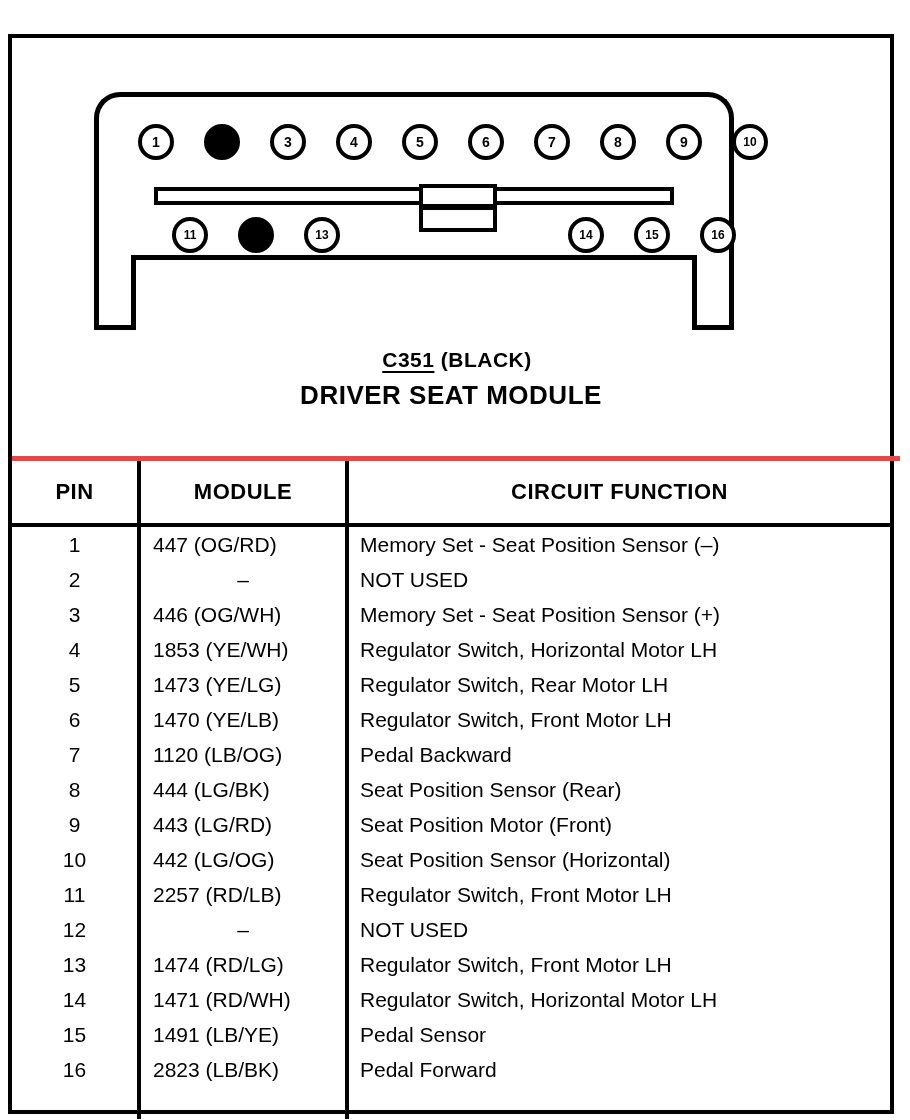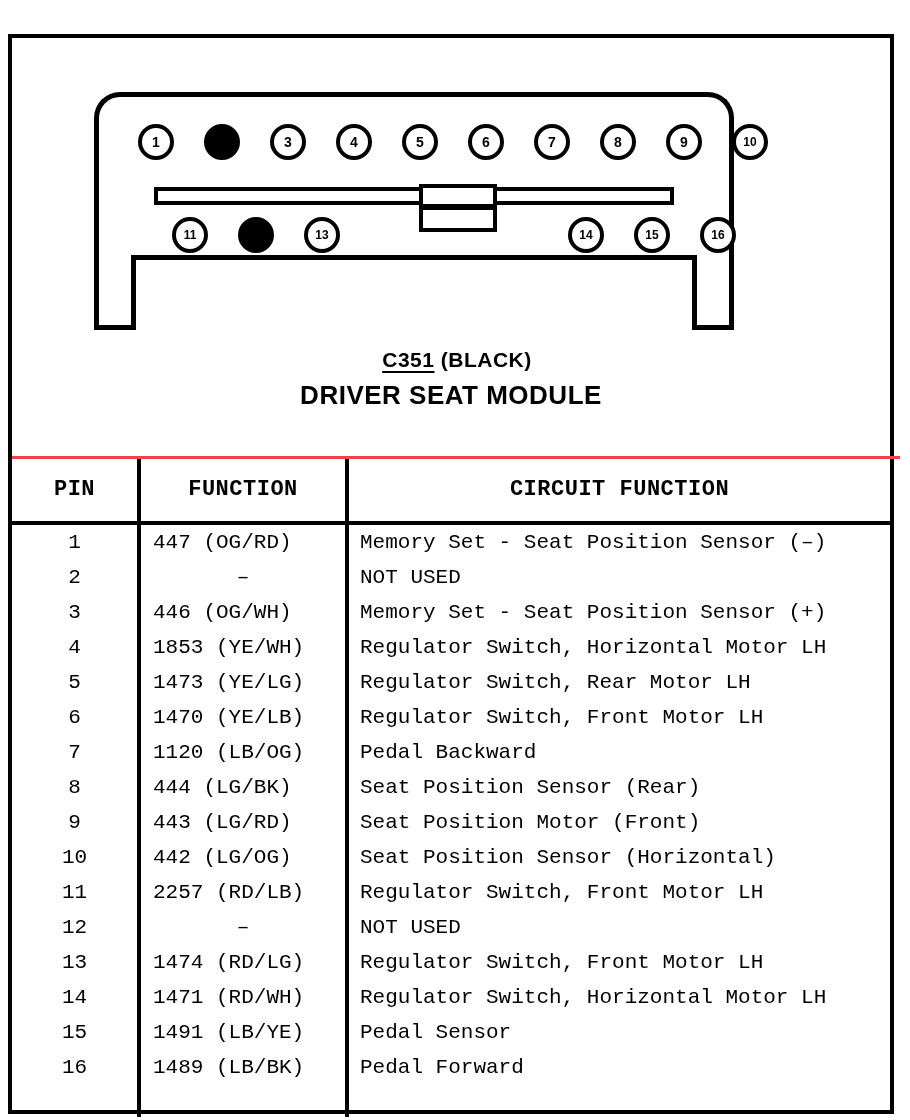--- a/index.html
+++ b/index.html
@@ -163,22 +163,21 @@
     font-size: 26px;
     font-weight: bold;
     letter-spacing: 0.5px;
   }
 
   
   #pin-table {
     position: absolute;
     left: 0; top: 418px;
     width: 888px; height: 658px;
-    border-top: 3px solid #ef4444;
-    font-family: Liberation Mono, monospace;
+    border-top: 5px solid #ef4444;
   }
   .col-div {
     position: absolute;
     top: 0;
     width: 4px;
     height: 658px;
     background: #000;
   }
   #col-div-1 { left: 125px; }
   #col-div-2 { left: 333px; }
@@ -294,21 +293,21 @@
       </div>
     </div>
 
     <div id="pin-table">
       <div class="col-div" id="col-div-1"></div>
       <div class="col-div" id="col-div-2"></div>
       <div class="header-rule"></div>
 
       <div class="hdr-row">
         <div class="hdr-cell" id="hdr-pin">PIN</div>
-        <div class="hdr-cell" id="hdr-circuit">FUNCTION</div>
+        <div class="hdr-cell" id="hdr-circuit">MODULE</div>
         <div class="hdr-cell" id="hdr-function">CIRCUIT FUNCTION</div>
       </div>
 
       <div id="rows">
           <div class="row">
             <div class="cell cell-pin">1</div>
             <div class="cell cell-circuit">447 (OG/RD)</div>
             <div class="cell cell-function">Memory Set - Seat Position Sensor (–)</div>
           </div>
           <div class="row">
@@ -376,20 +375,20 @@
             <div class="cell cell-circuit">1471 (RD/WH)</div>
             <div class="cell cell-function">Regulator Switch, Horizontal Motor LH</div>
           </div>
           <div class="row">
             <div class="cell cell-pin">15</div>
             <div class="cell cell-circuit">1491 (LB/YE)</div>
             <div class="cell cell-function">Pedal Sensor</div>
           </div>
           <div class="row">
             <div class="cell cell-pin">16</div>
-            <div class="cell cell-circuit">1489 (LB/BK)</div>
+            <div class="cell cell-circuit">2823 (LB/BK)</div>
             <div class="cell cell-function">Pedal Forward</div>
           </div>
         </div>
     </div>
 
   </div>
 </div>
 
 </body></html>

